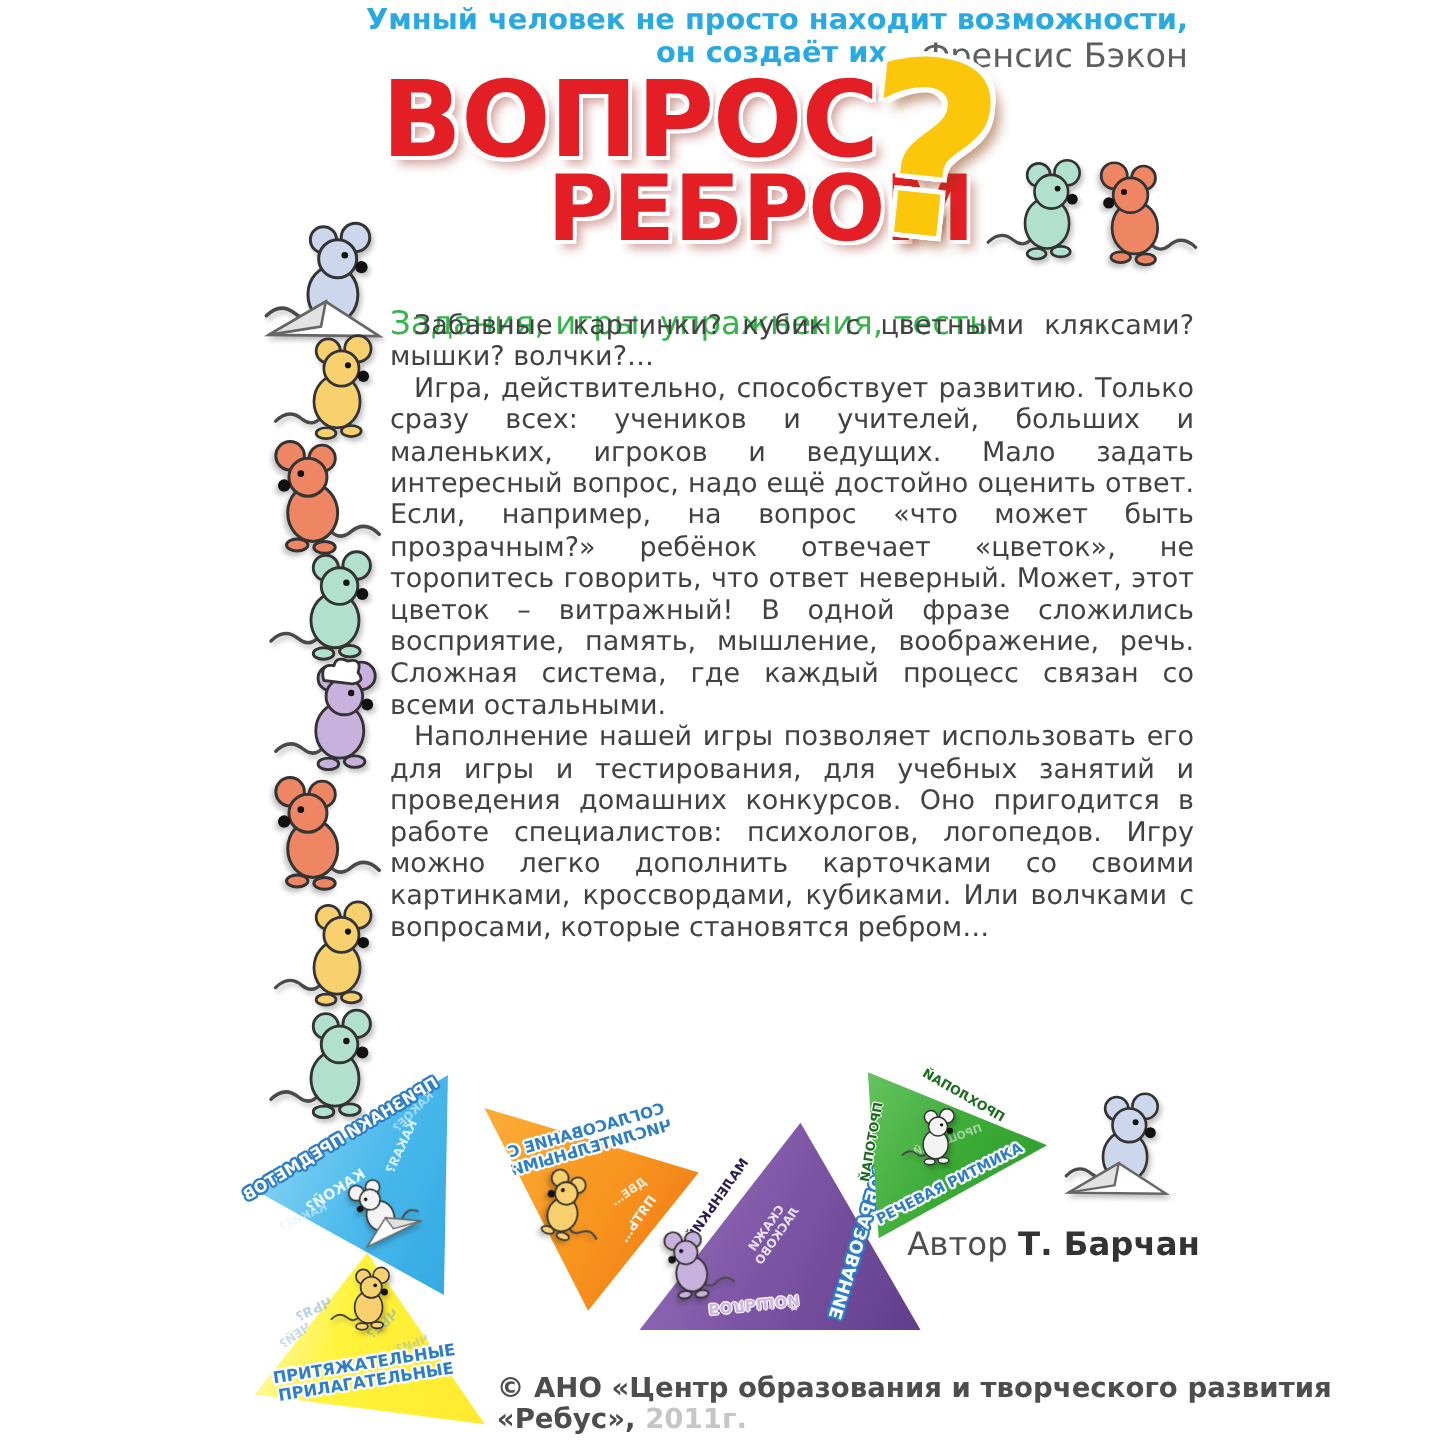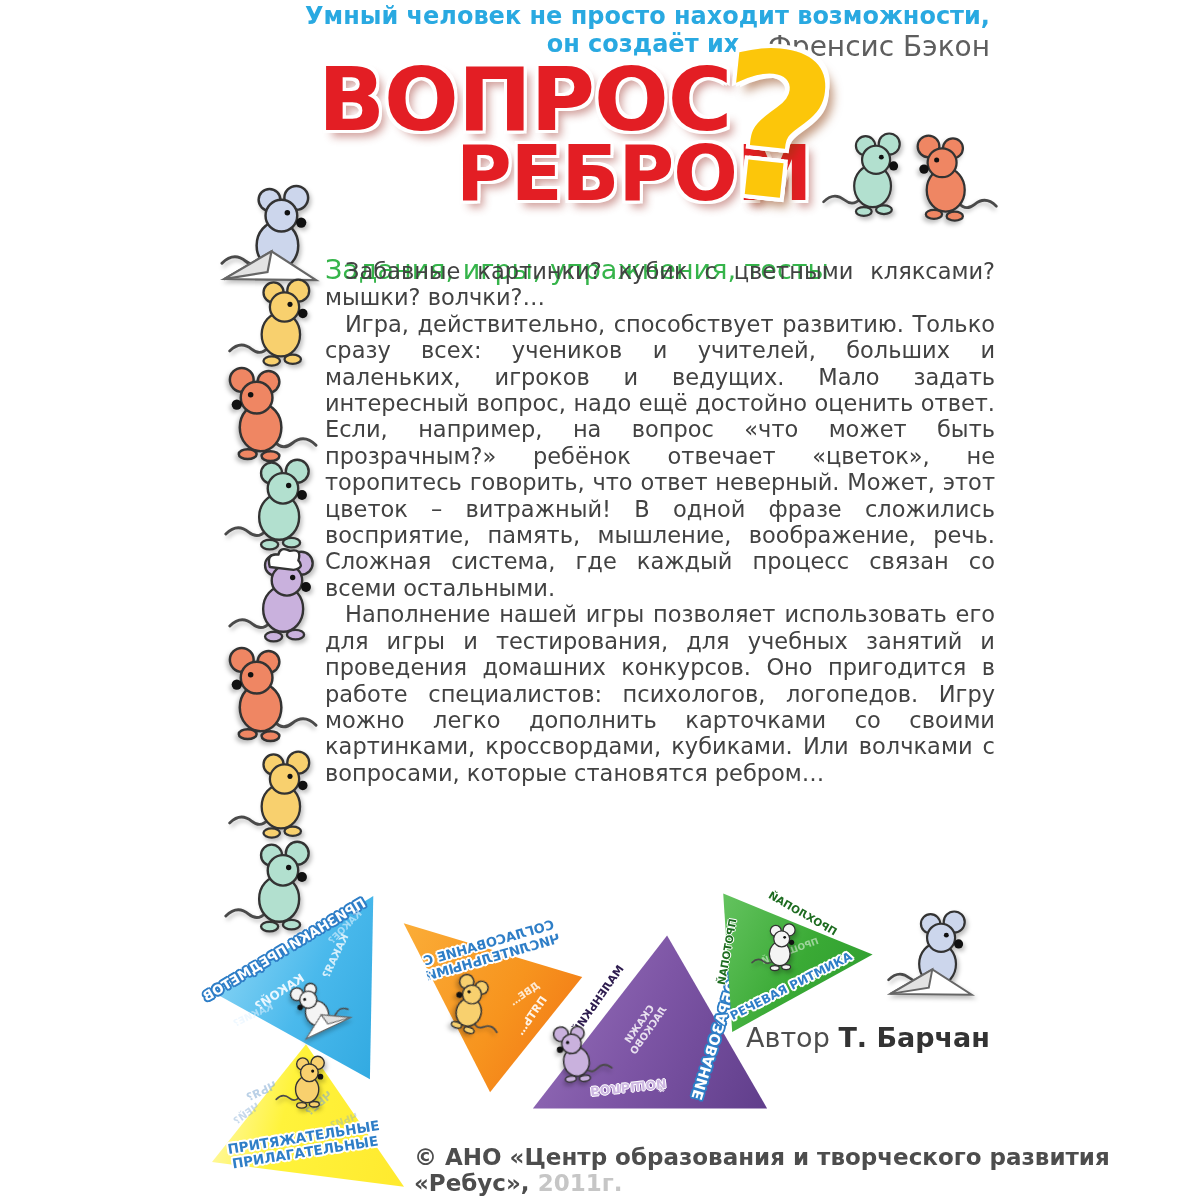--- a/index.html
+++ b/index.html
@@ -35,21 +35,21 @@
   
   .tri{position:absolute;}
   .tri .bg{position:absolute;inset:0;}
   .tword{position:absolute;font-weight:bold;white-space:nowrap;line-height:1.12;}
   .ow{text-shadow:-2px 0 #fff,2px 0 #fff,0 -2px #fff,0 2px #fff,
       -1.4px -1.4px #fff,1.4px 1.4px #fff,-1.4px 1.4px #fff,1.4px -1.4px #fff;}
   .owt{text-shadow:-1px 0 #fff,1px 0 #fff,0 -1px #fff,0 1px #fff;}
   .ob{text-shadow:-2px 0 #2e7ec7,2px 0 #2e7ec7,0 -2px #2e7ec7,0 2px #2e7ec7,
       -1.4px -1.4px #2e7ec7,1.4px 1.4px #2e7ec7,-1.4px 1.4px #2e7ec7,1.4px -1.4px #2e7ec7;}
   
-  .credits{right:210px;top:1022px;text-align:left;font-size:27px;color:#4d4d4d;line-height:1.2;}
+  .credits{right:200px;top:1022px;text-align:left;font-size:27px;color:#4d4d4d;line-height:1.2;}
   .credits b{color:#333;}
   .footer{left:414px;top:1144px;font-size:23px;font-weight:bold;color:#4d4d4d;}
   .footer .year{color:#c6c6c6;}
 </style>
 </head>
 <body>
 
 <div class="abs quote">Умный человек не просто находит возможности, он создаёт их.</div>
 <div class="abs quote-author">Френсис Бэкон</div>
 

